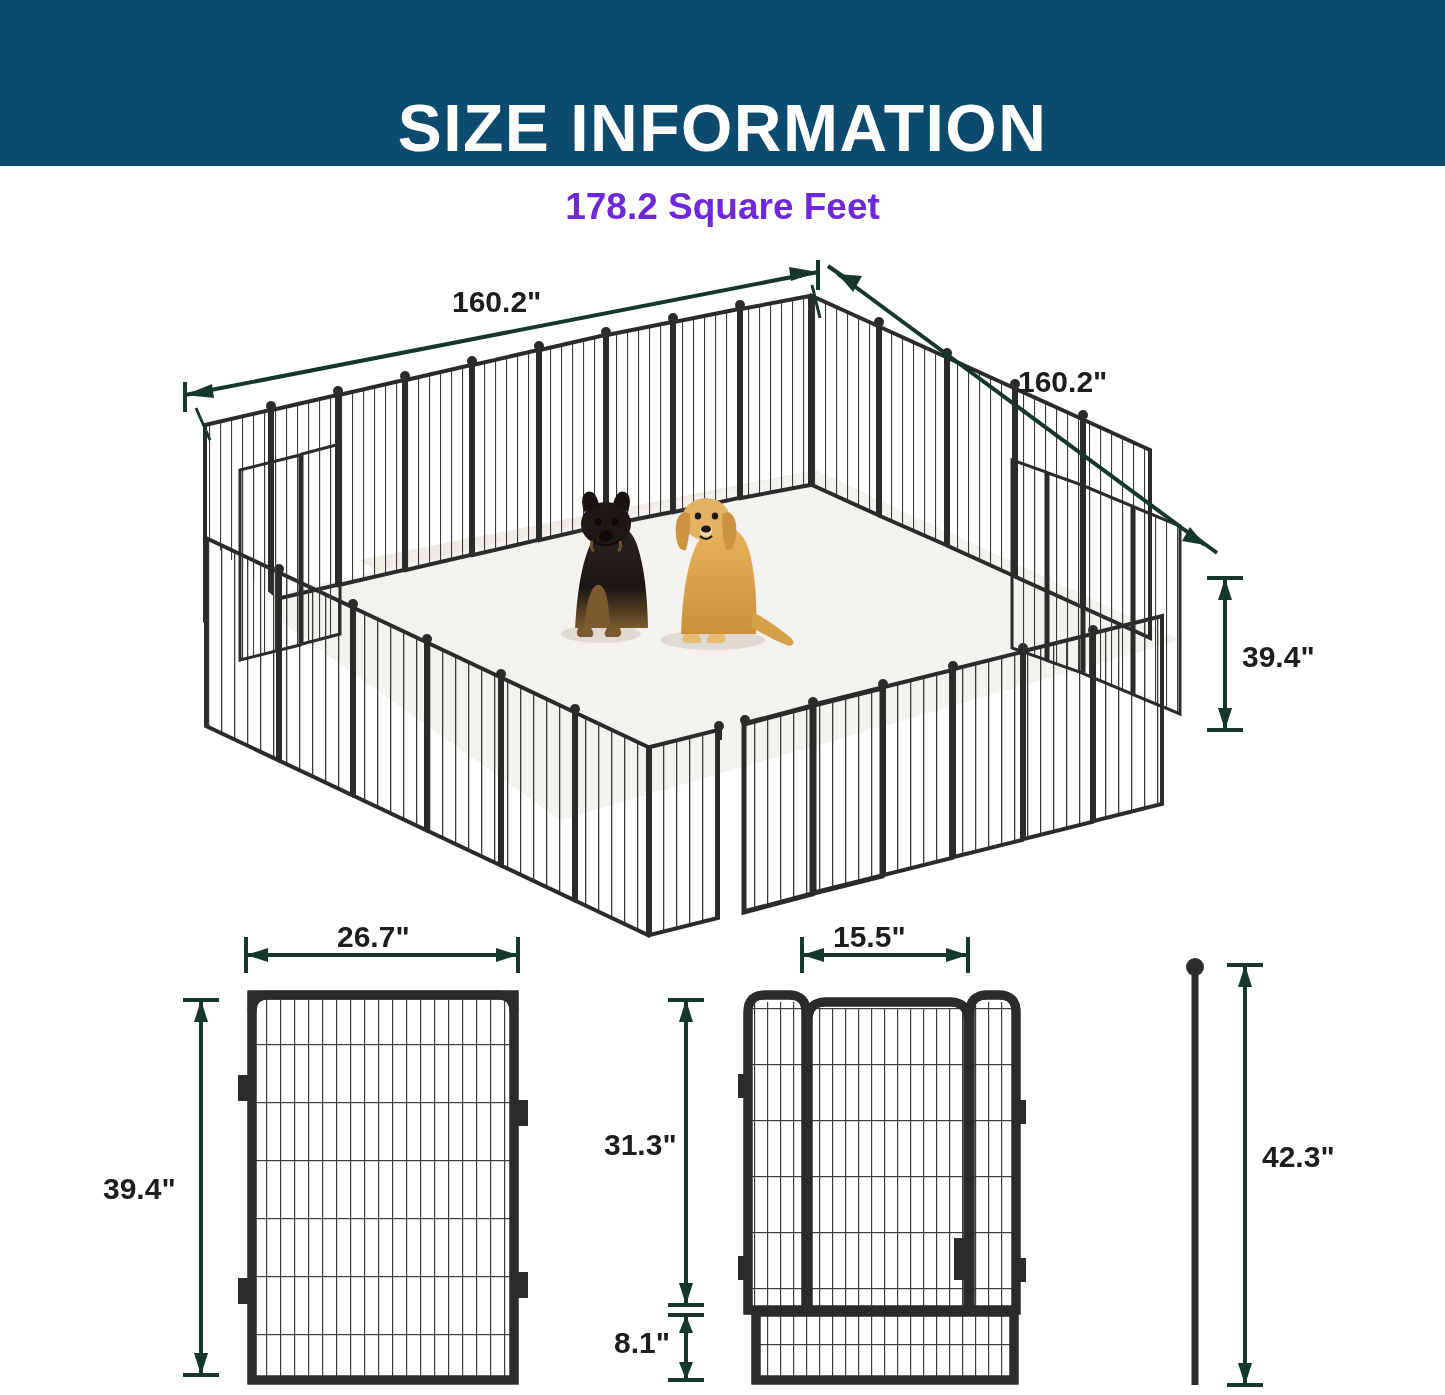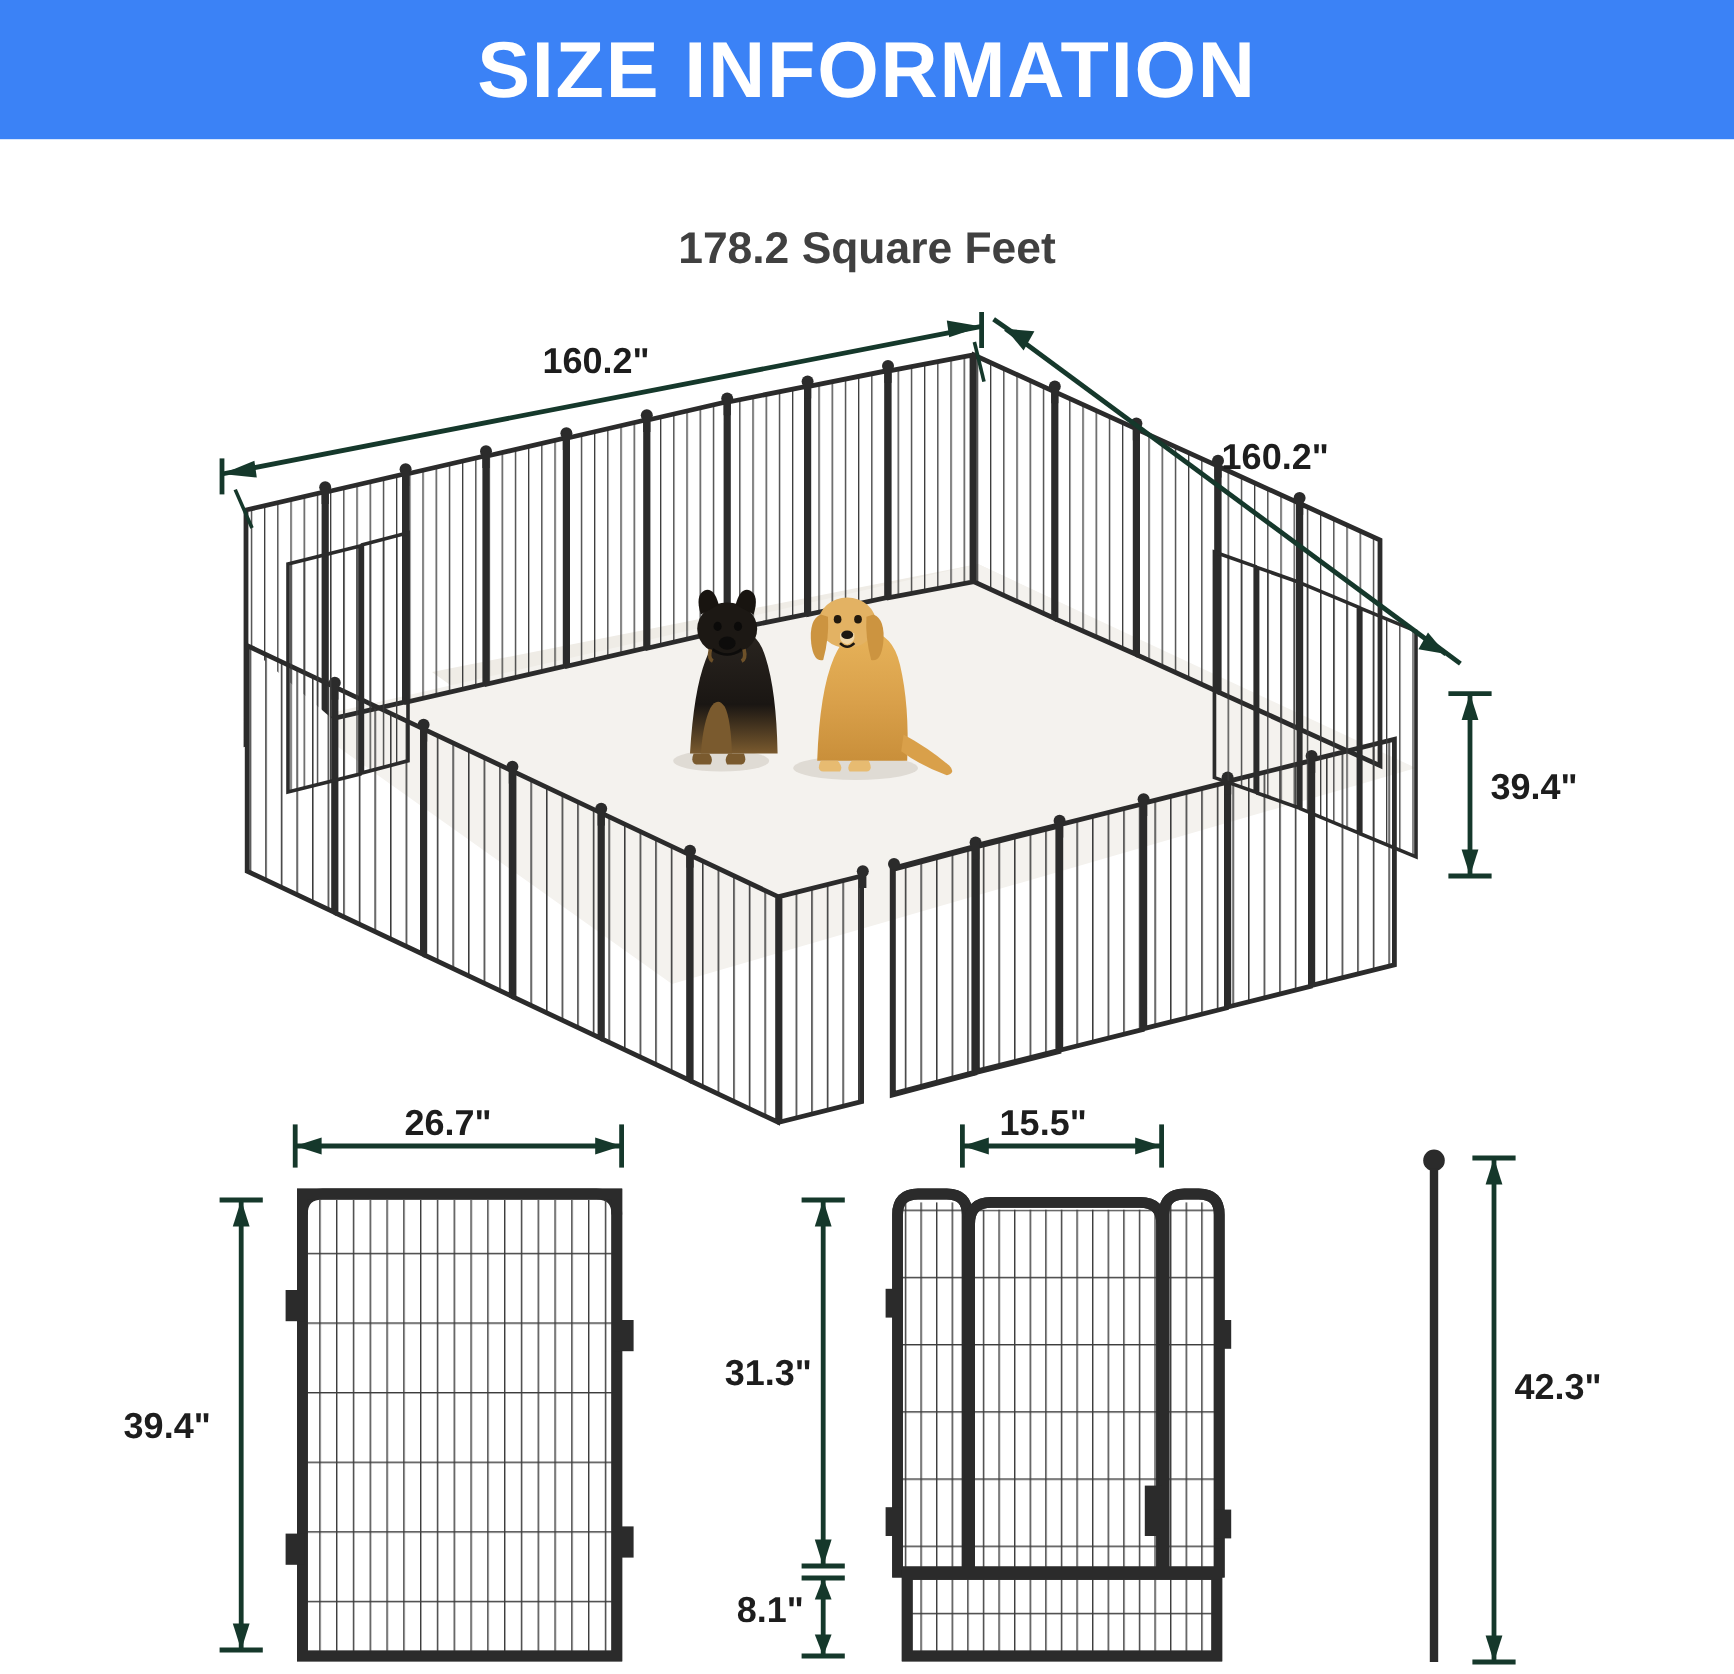--- a/index.html
+++ b/index.html
@@ -20,44 +20,44 @@
     width: 1445px;
     height: 1395px;
   }
 
   
   .header-band {
     position: absolute;
     left: 0;
     top: 0;
     width: 1445px;
-    height: 116px;
-    background: #3b82f6;
+    height: 166px;
+    background: #0c4a6e;
     display: flex;
-    align-items: center;
+    align-items: flex-end;
     justify-content: center;
   }
   .header-title {
     color: #ffffff;
     font-size: 66px;
     font-weight: bold;
     letter-spacing: 1.5px;
     font-family: "Liberation Sans", sans-serif;
   }
 
   
   .subtitle {
     position: absolute;
     left: 0;
     top: 186px;
     width: 1445px;
     text-align: center;
     font-size: 37px;
     font-weight: bold;
-    color: #404040;
+    color: #6d28d9;
   }
 
   
   .dim-label {
     position: absolute;
     font-size: 30px;
     font-weight: bold;
     color: #1d1d1d;
     white-space: nowrap;
   }

